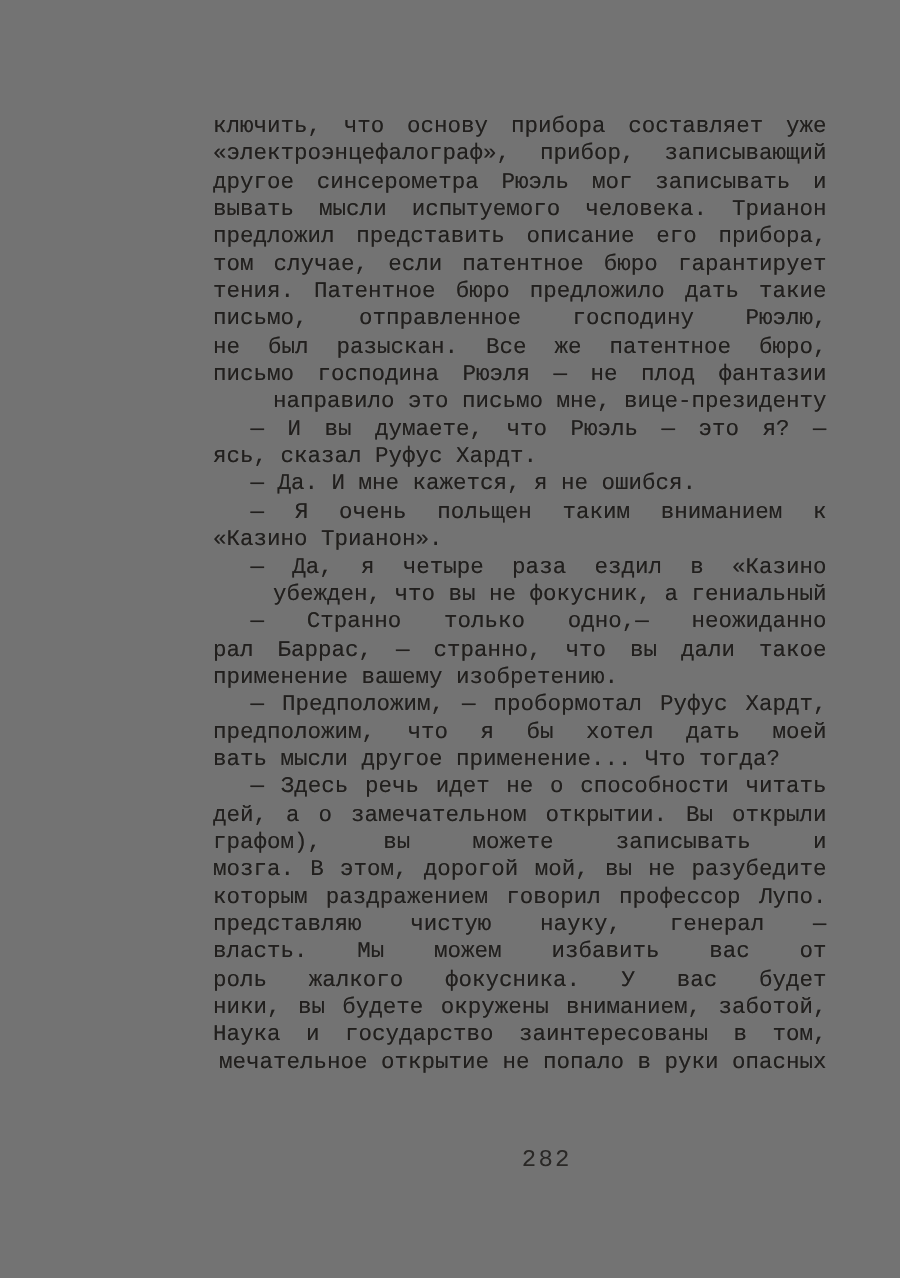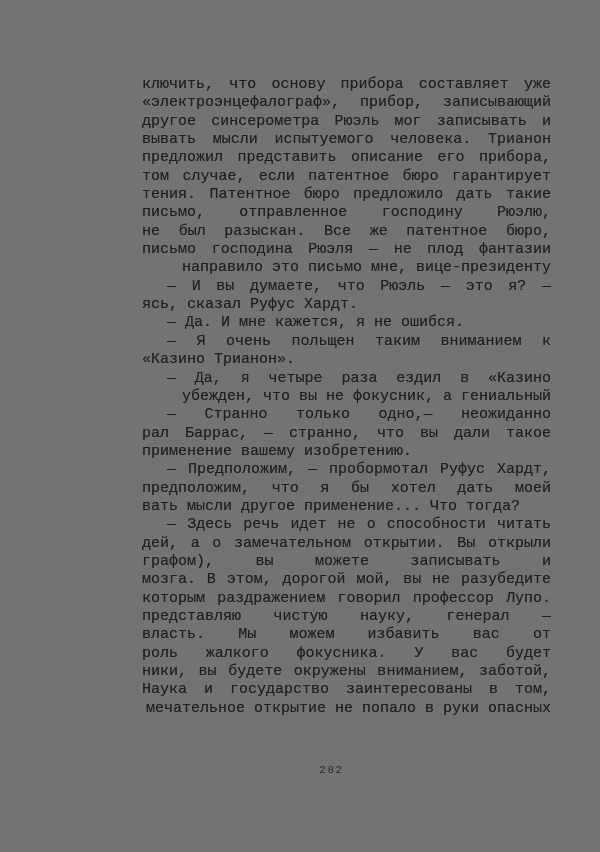--- a/index.html
+++ b/index.html
@@ -33,25 +33,25 @@
   }
   .line.last {
     text-align: right;
     text-align-last: left;
   }
   .line.indent {
     text-indent: 25px;
   }
   .page-number {
     position: absolute;
-    left: 127px;
+    left: 160px;
     top: 764px;
     width: 409px;
     text-align: center;
-    font-size: 11px;
+    font-size: 16px;
     letter-spacing: 1.5px;
     color: #2a2826;
   }
 </style>
 </head>
 <body>
 
 <div class="page">
   <div class="text-block" id="text-block">
       <div class="line">ключить, что основу прибора составляет уже известный</div>

